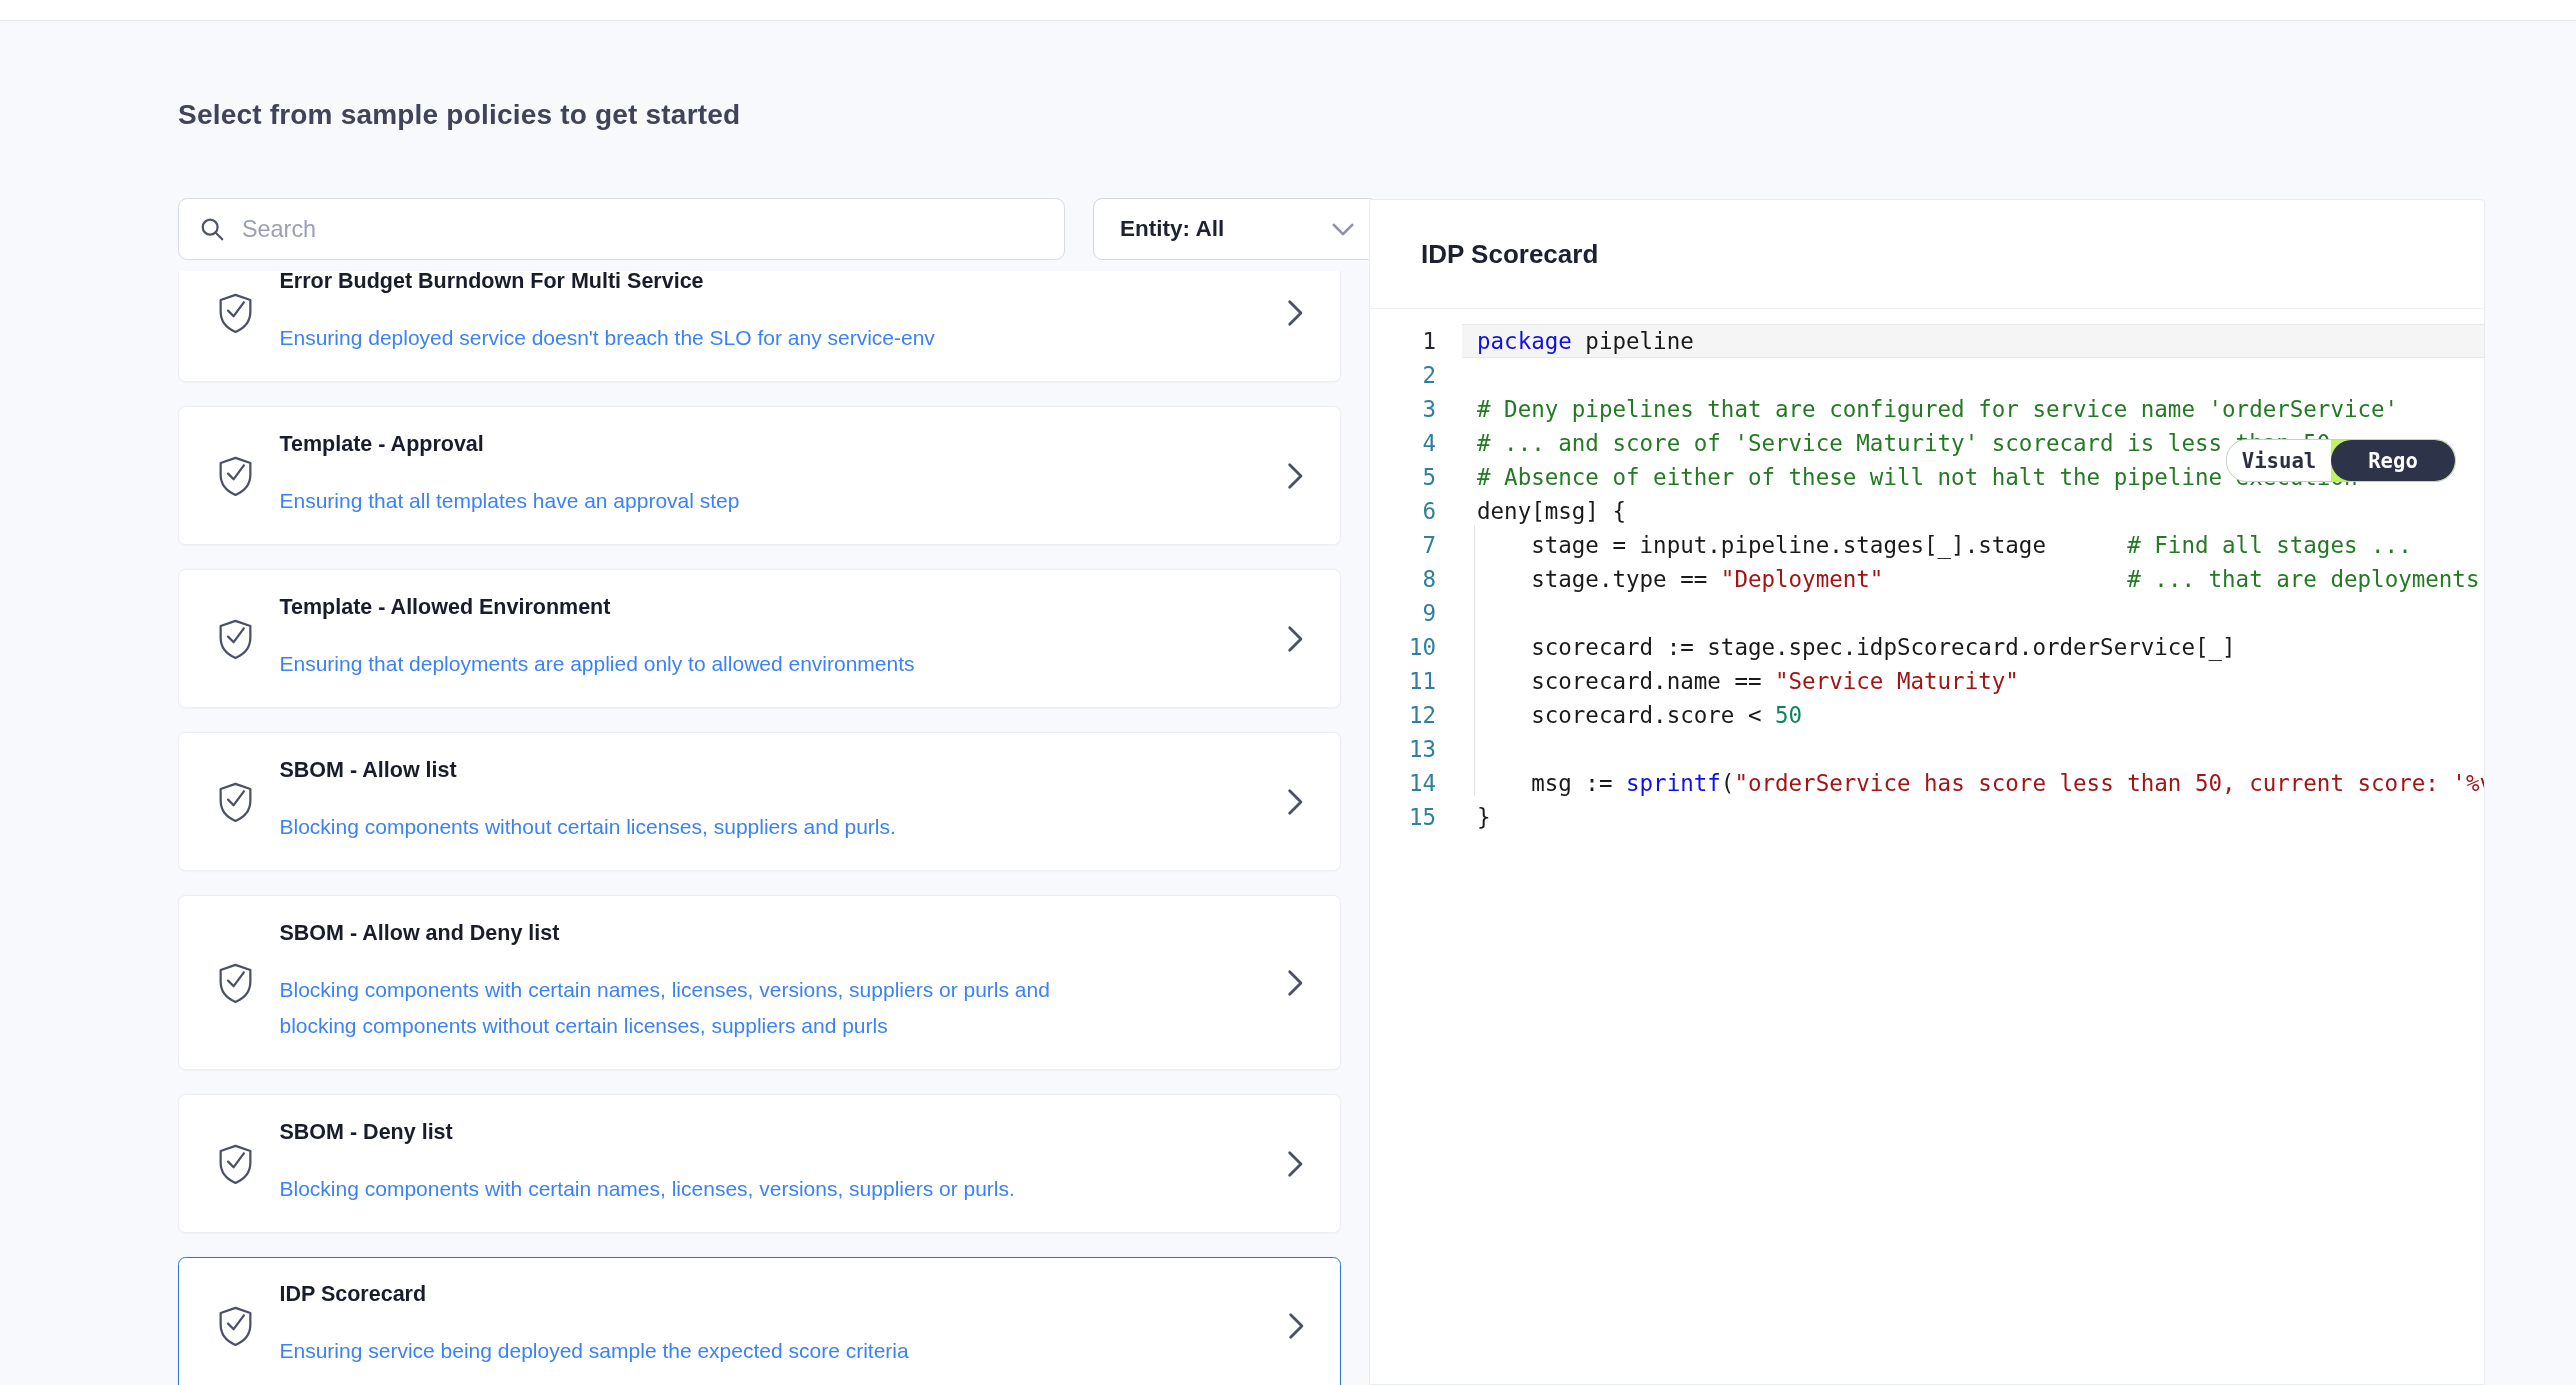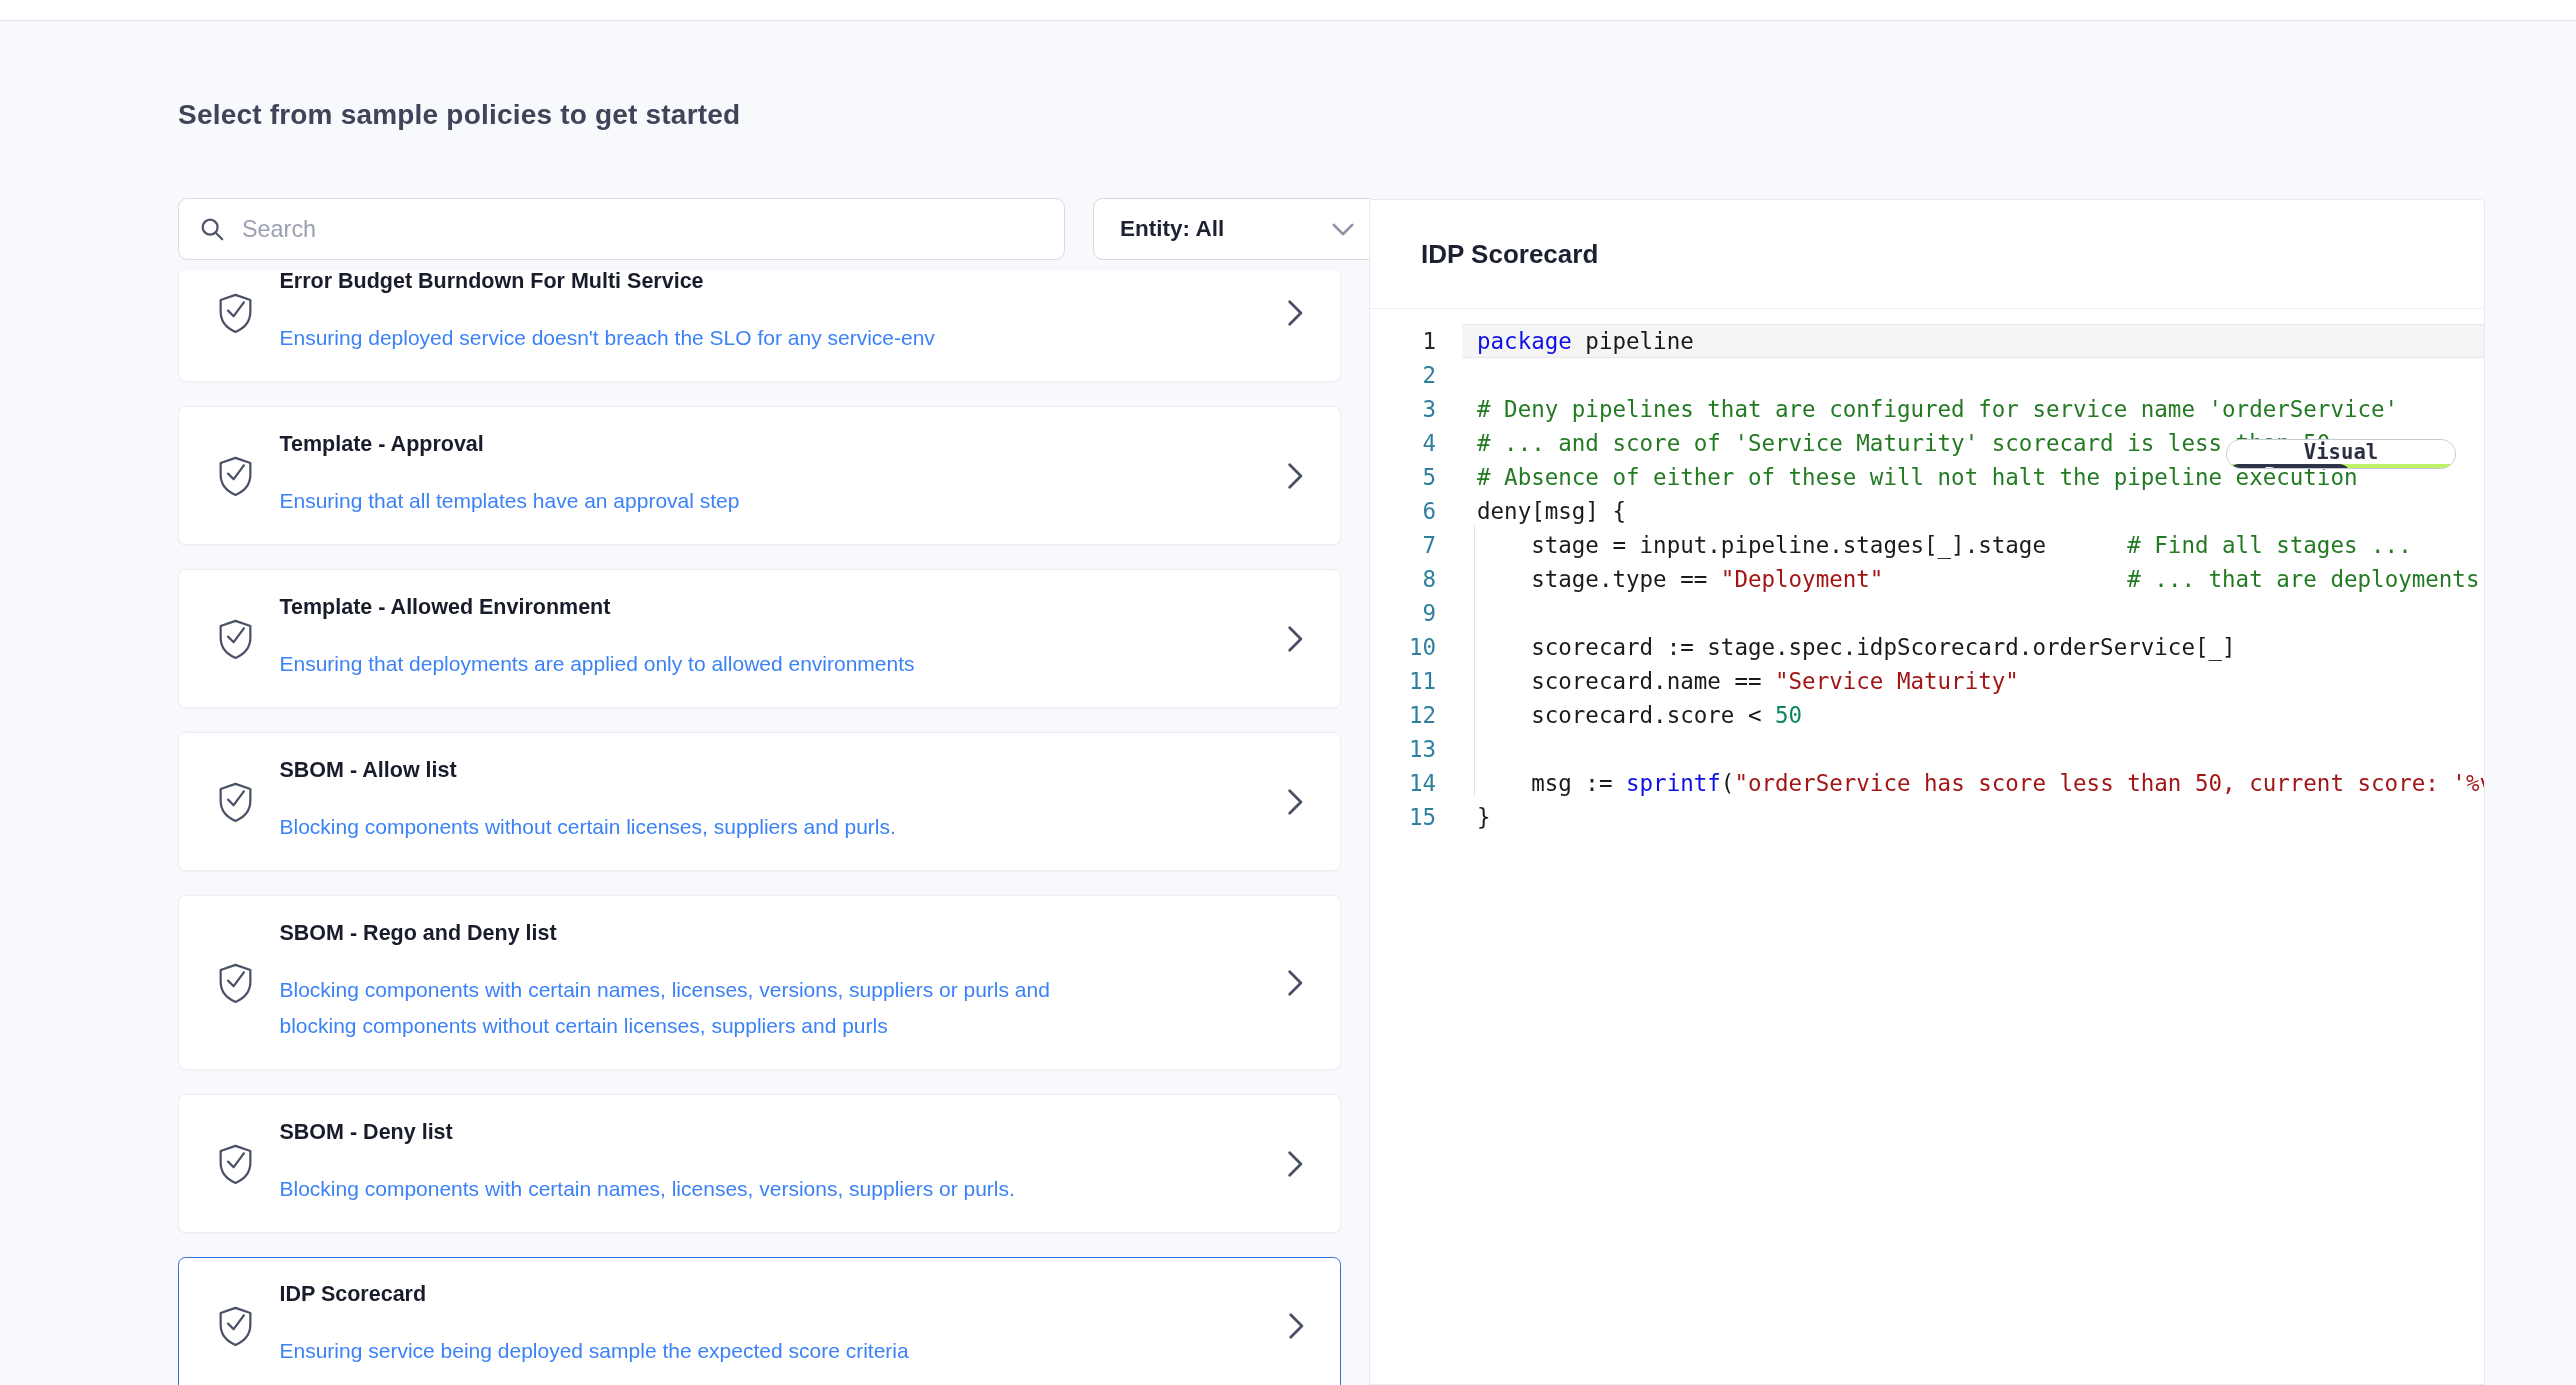--- a/index.html
+++ b/index.html
@@ -91,25 +91,24 @@
   .tok-p{ color:#1a1a1a; }
   .tok-k{ color:#0f0fe8; }
   .tok-c{ color:#237a23; }
   .tok-s{ color:#a31515; }
   .tok-n{ color:#098658; }
   .indent-guide{
     position:absolute; left:104px; width:0.9px; background:#e2e2e2;
   }
   
   .mode-toggle{
-    position:absolute; left:856px; top:130px; width:230px; height:30px;
+    position:absolute; left:856px; top:130px; width:230px; height:43px;
     background:#bef264; border:1.4px solid #c7cbd6; border-radius:20.6px;
     display:flex; align-items:stretch; overflow:hidden; cursor:pointer;
     z-index:5;
-    flex-direction:column;
   }
   .mode-toggle .opt{
     display:flex; align-items:center; justify-content:center;
     font-size:20.6px; font-weight:700;
   }
   .mode-toggle .opt.visual{ flex:1; color:#2b3040; background:#fff; }
   .mode-toggle .opt.rego{
     width:124px; background:#2d3349; color:#fff; border-radius:20.6px;
   }
 </style>
@@ -210,21 +209,21 @@
   </div>
     <div class="policy-card">
     <div class="icon-col">
       <svg width="39" height="43" viewBox="0 0 42 46" fill="none">
         <path d="M21 4 L37 9.5 V22 C37 33 30.5 40 21 44 C11.5 40 5 33 5 22 V9.5 Z" stroke="#4a5065" stroke-width="2.4" fill="none" stroke-linejoin="round"></path>
         <path d="M5 9.5 L5 7 H11" stroke="#f8f9fc" stroke-width="0" fill="none"></path>
         <polyline points="13,21 19,27 30,12" stroke="#4a5065" stroke-width="2.4" fill="none" stroke-linecap="round" stroke-linejoin="round"></polyline>
       </svg>
     </div>
     <div class="text-col">
-      <div class="p-title">SBOM - Rego and Deny list</div>
+      <div class="p-title">SBOM - Allow and Deny list</div>
       <div class="p-desc">Blocking components with certain names, licenses, versions, suppliers or purls and blocking components without certain licenses, suppliers and purls</div>
     </div>
     <div class="chev-col">
       <svg width="20.6" height="34" viewBox="0 0 22 36" fill="none">
         <polyline points="5,6 17,18 5,30" stroke="#4a5065" stroke-width="3" fill="none" stroke-linecap="round" stroke-linejoin="round"></polyline>
       </svg>
     </div>
   </div>
     <div class="policy-card">
     <div class="icon-col">

